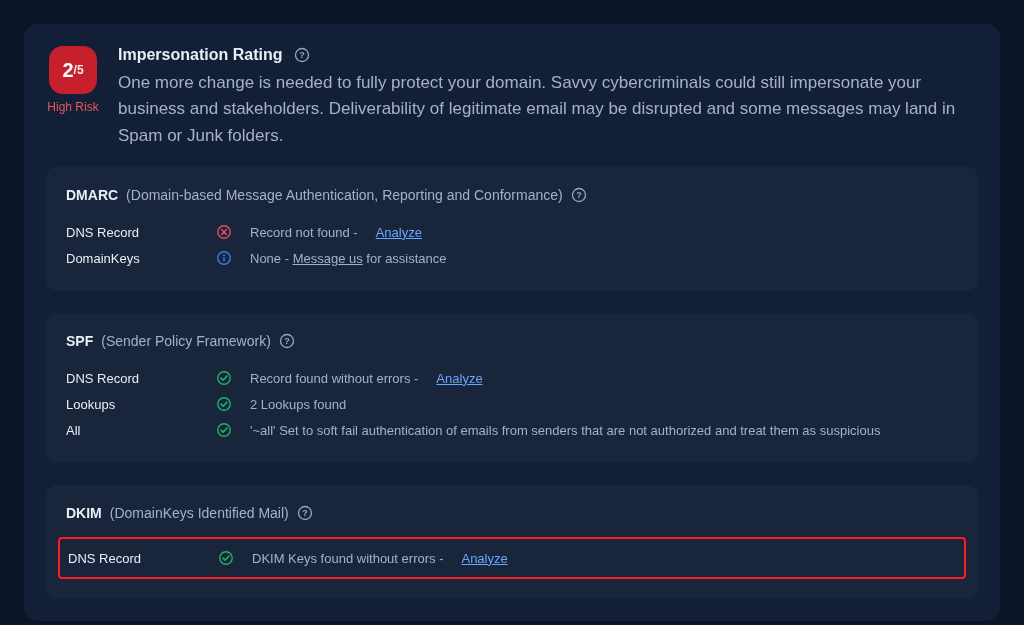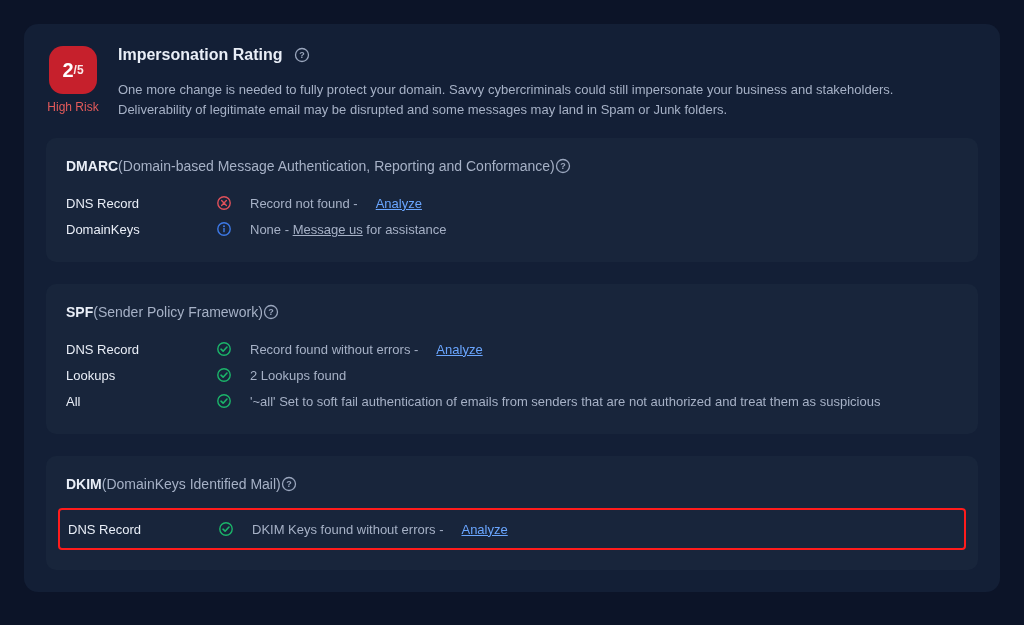--- a/index.html
+++ b/index.html
@@ -29,29 +29,29 @@
   .rating-head{display:flex;gap:18px;align-items:flex-start;margin-bottom:18px;}
   .badge-col{display:flex;flex-direction:column;align-items:center;width:54px;}
   .badge{
     width:48px;height:48px;background:var(--badge-red);border-radius:14px;
     display:flex;align-items:center;justify-content:center;color:#fff;font-weight:700;
   }
   .badge .big{font-size:20px;}
   .badge .small{font-size:12px;opacity:.9;}
   .risk{color:#e45a5a;font-size:12px;margin-top:6px;white-space:nowrap;}
   .rating-text .title{color:var(--heading);font-weight:700;font-size:16px;display:flex;align-items:center;gap:12px;}
-  .rating-text .desc{color:var(--muted);font-size:13px;line-height:1.55;margin-top:16px;max-width:840px;}
+  .rating-text .desc{color:var(--muted);font-size:17px;line-height:1.55;margin-top:6px;max-width:840px;}
   .section{
     background:var(--card);
     border-radius:10px;
     padding:20px 20px;
     margin-top:16px;
   }
   .section + .section{margin-top:22px;}
-  .section-title{color:var(--heading);font-weight:700;font-size:14px;display:flex;align-items:flex-end;margin-bottom:16px;}
+  .section-title{color:var(--heading);font-weight:700;font-size:14px;display:flex;align-items:flex-end;gap:8px;margin-bottom:16px;}
   .section-title .sub{font-weight:400;color:var(--muted);}
   .row{display:flex;align-items:center;font-size:13px;color:var(--muted);padding:5px 0;}
   .row .label{width:150px;color:var(--heading);font-weight:400;font-size:13px;}
   .row .cell{display:flex;align-items:center;gap:18px;}
   .icon{display:inline-flex;align-items:center;justify-content:center;width:16px;height:16px;flex:0 0 16px;}
   .q-icon{width:16px;height:16px;}
   .link{color:var(--link);text-decoration:underline;cursor:pointer;}
   .underline{text-decoration:underline;}
   .highlight-box{
     border:2px solid #ff1c1c;

